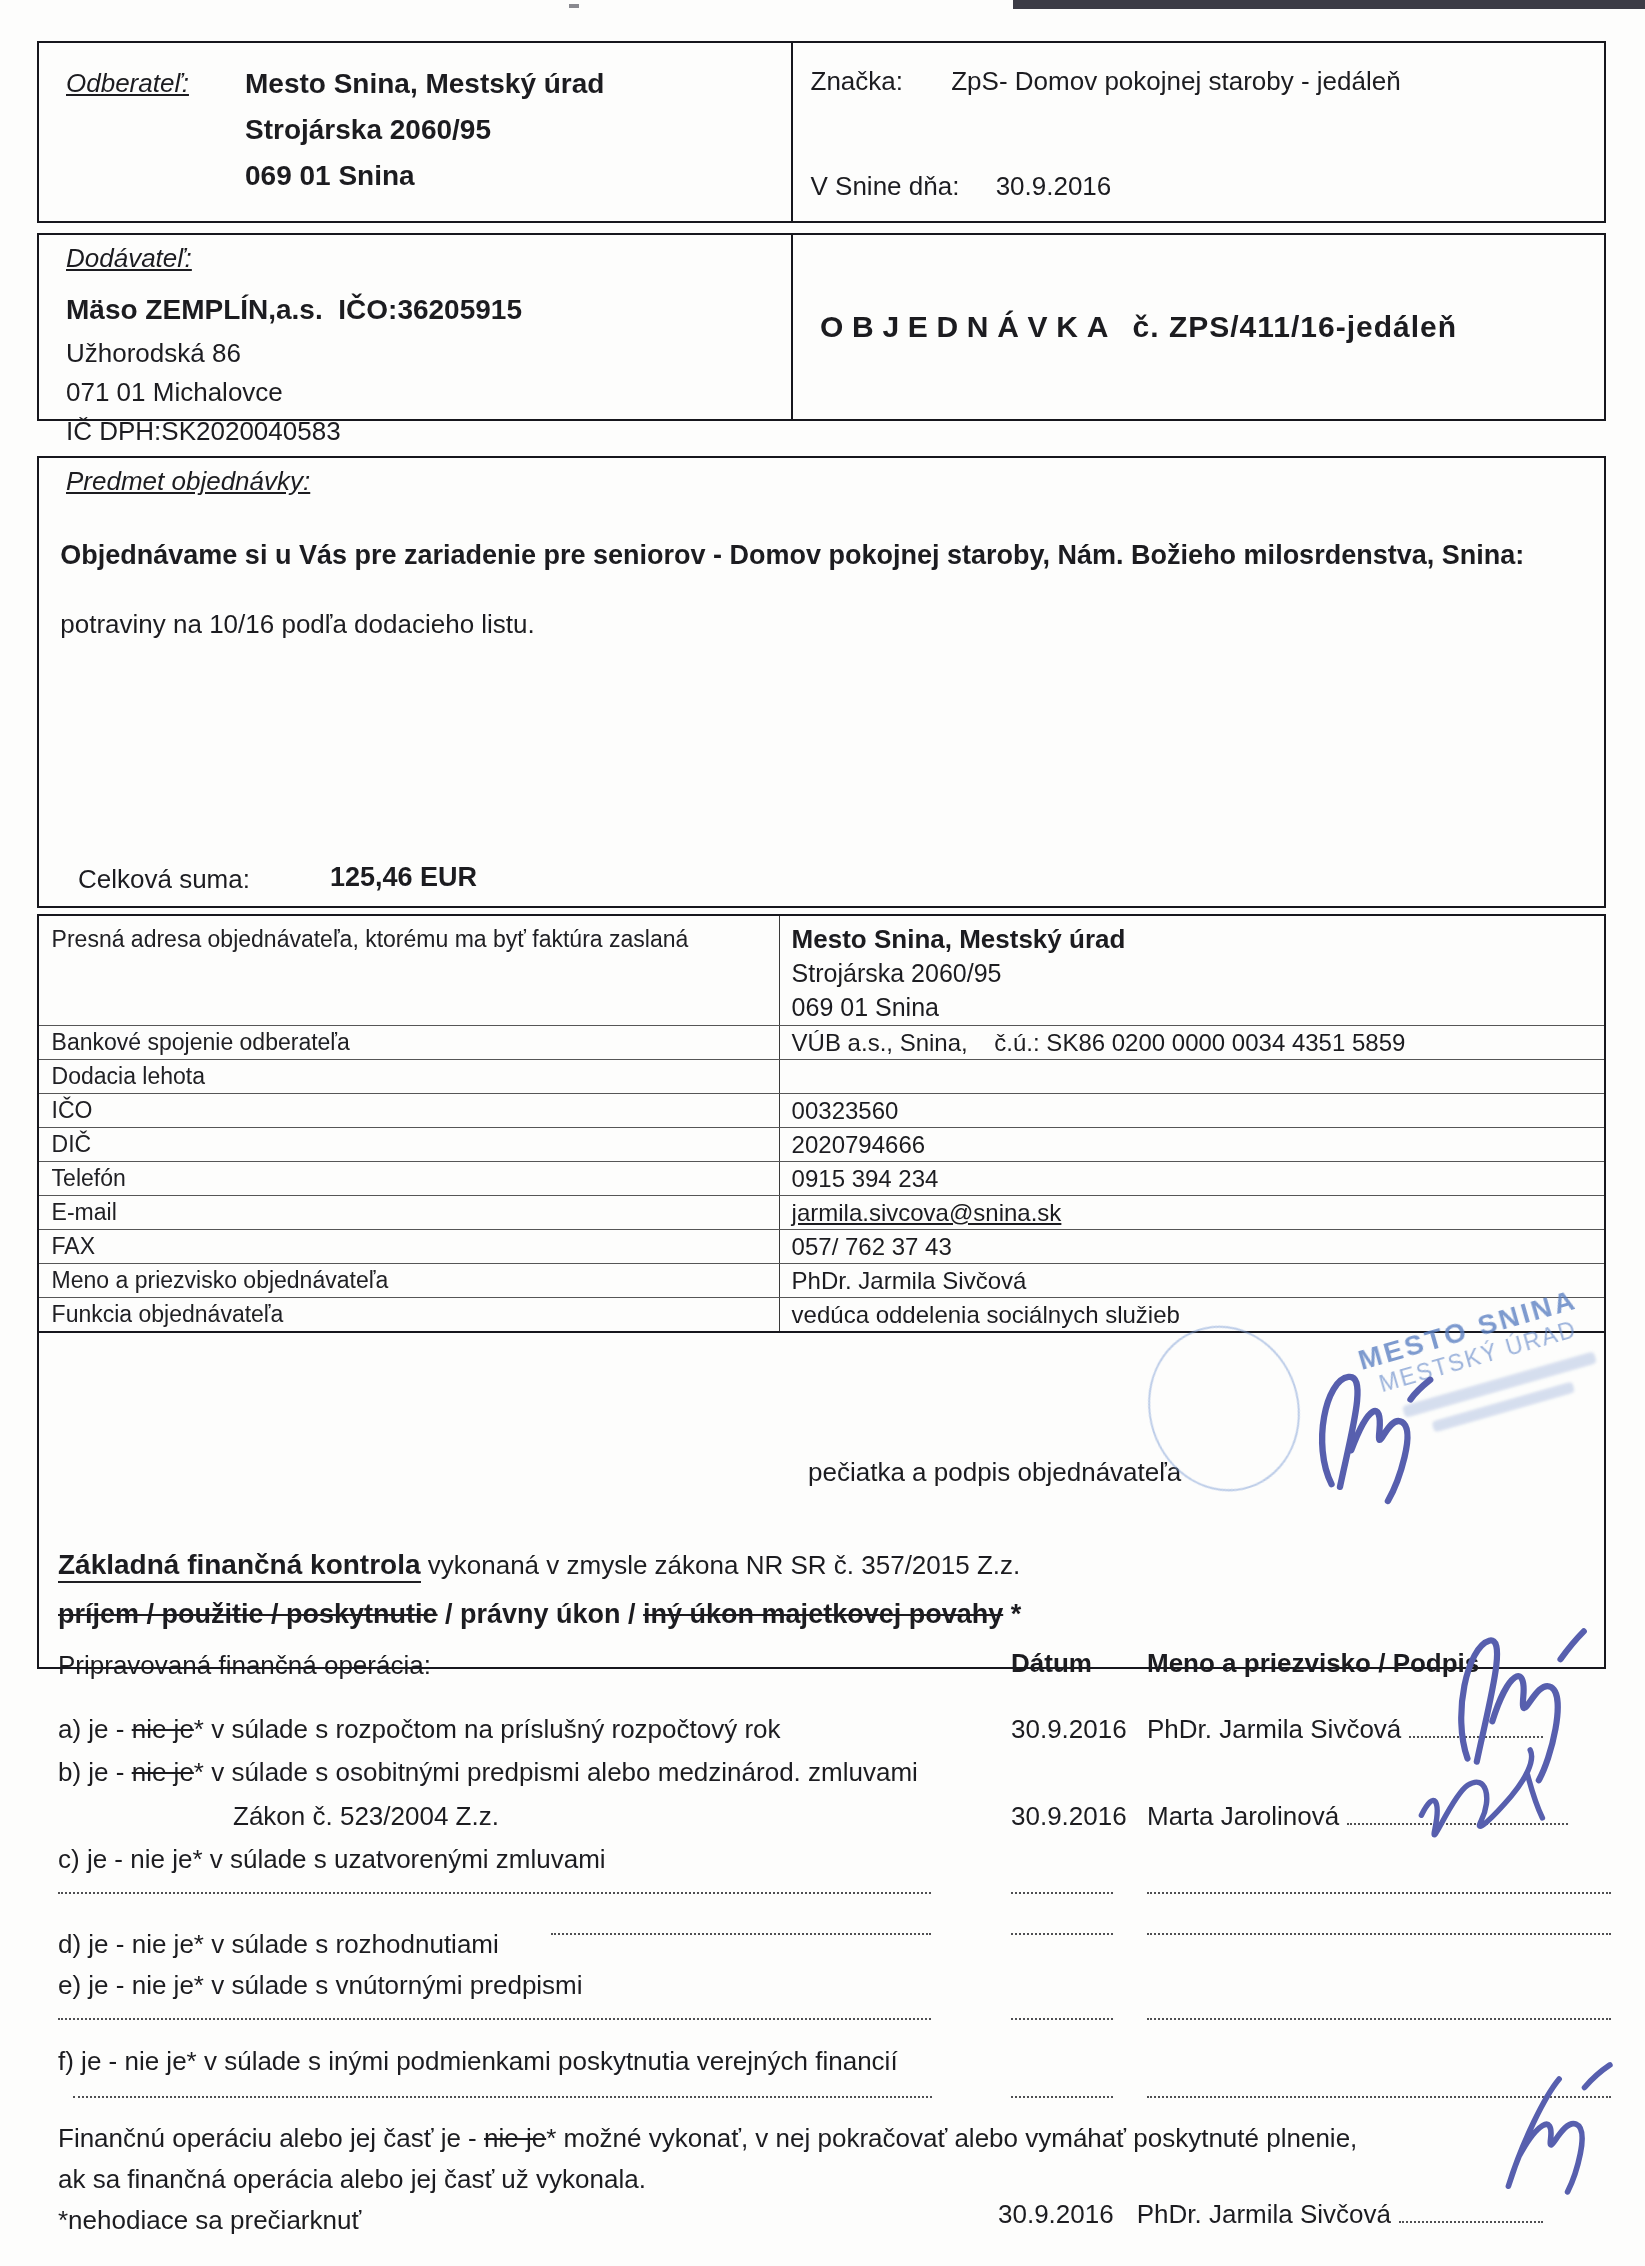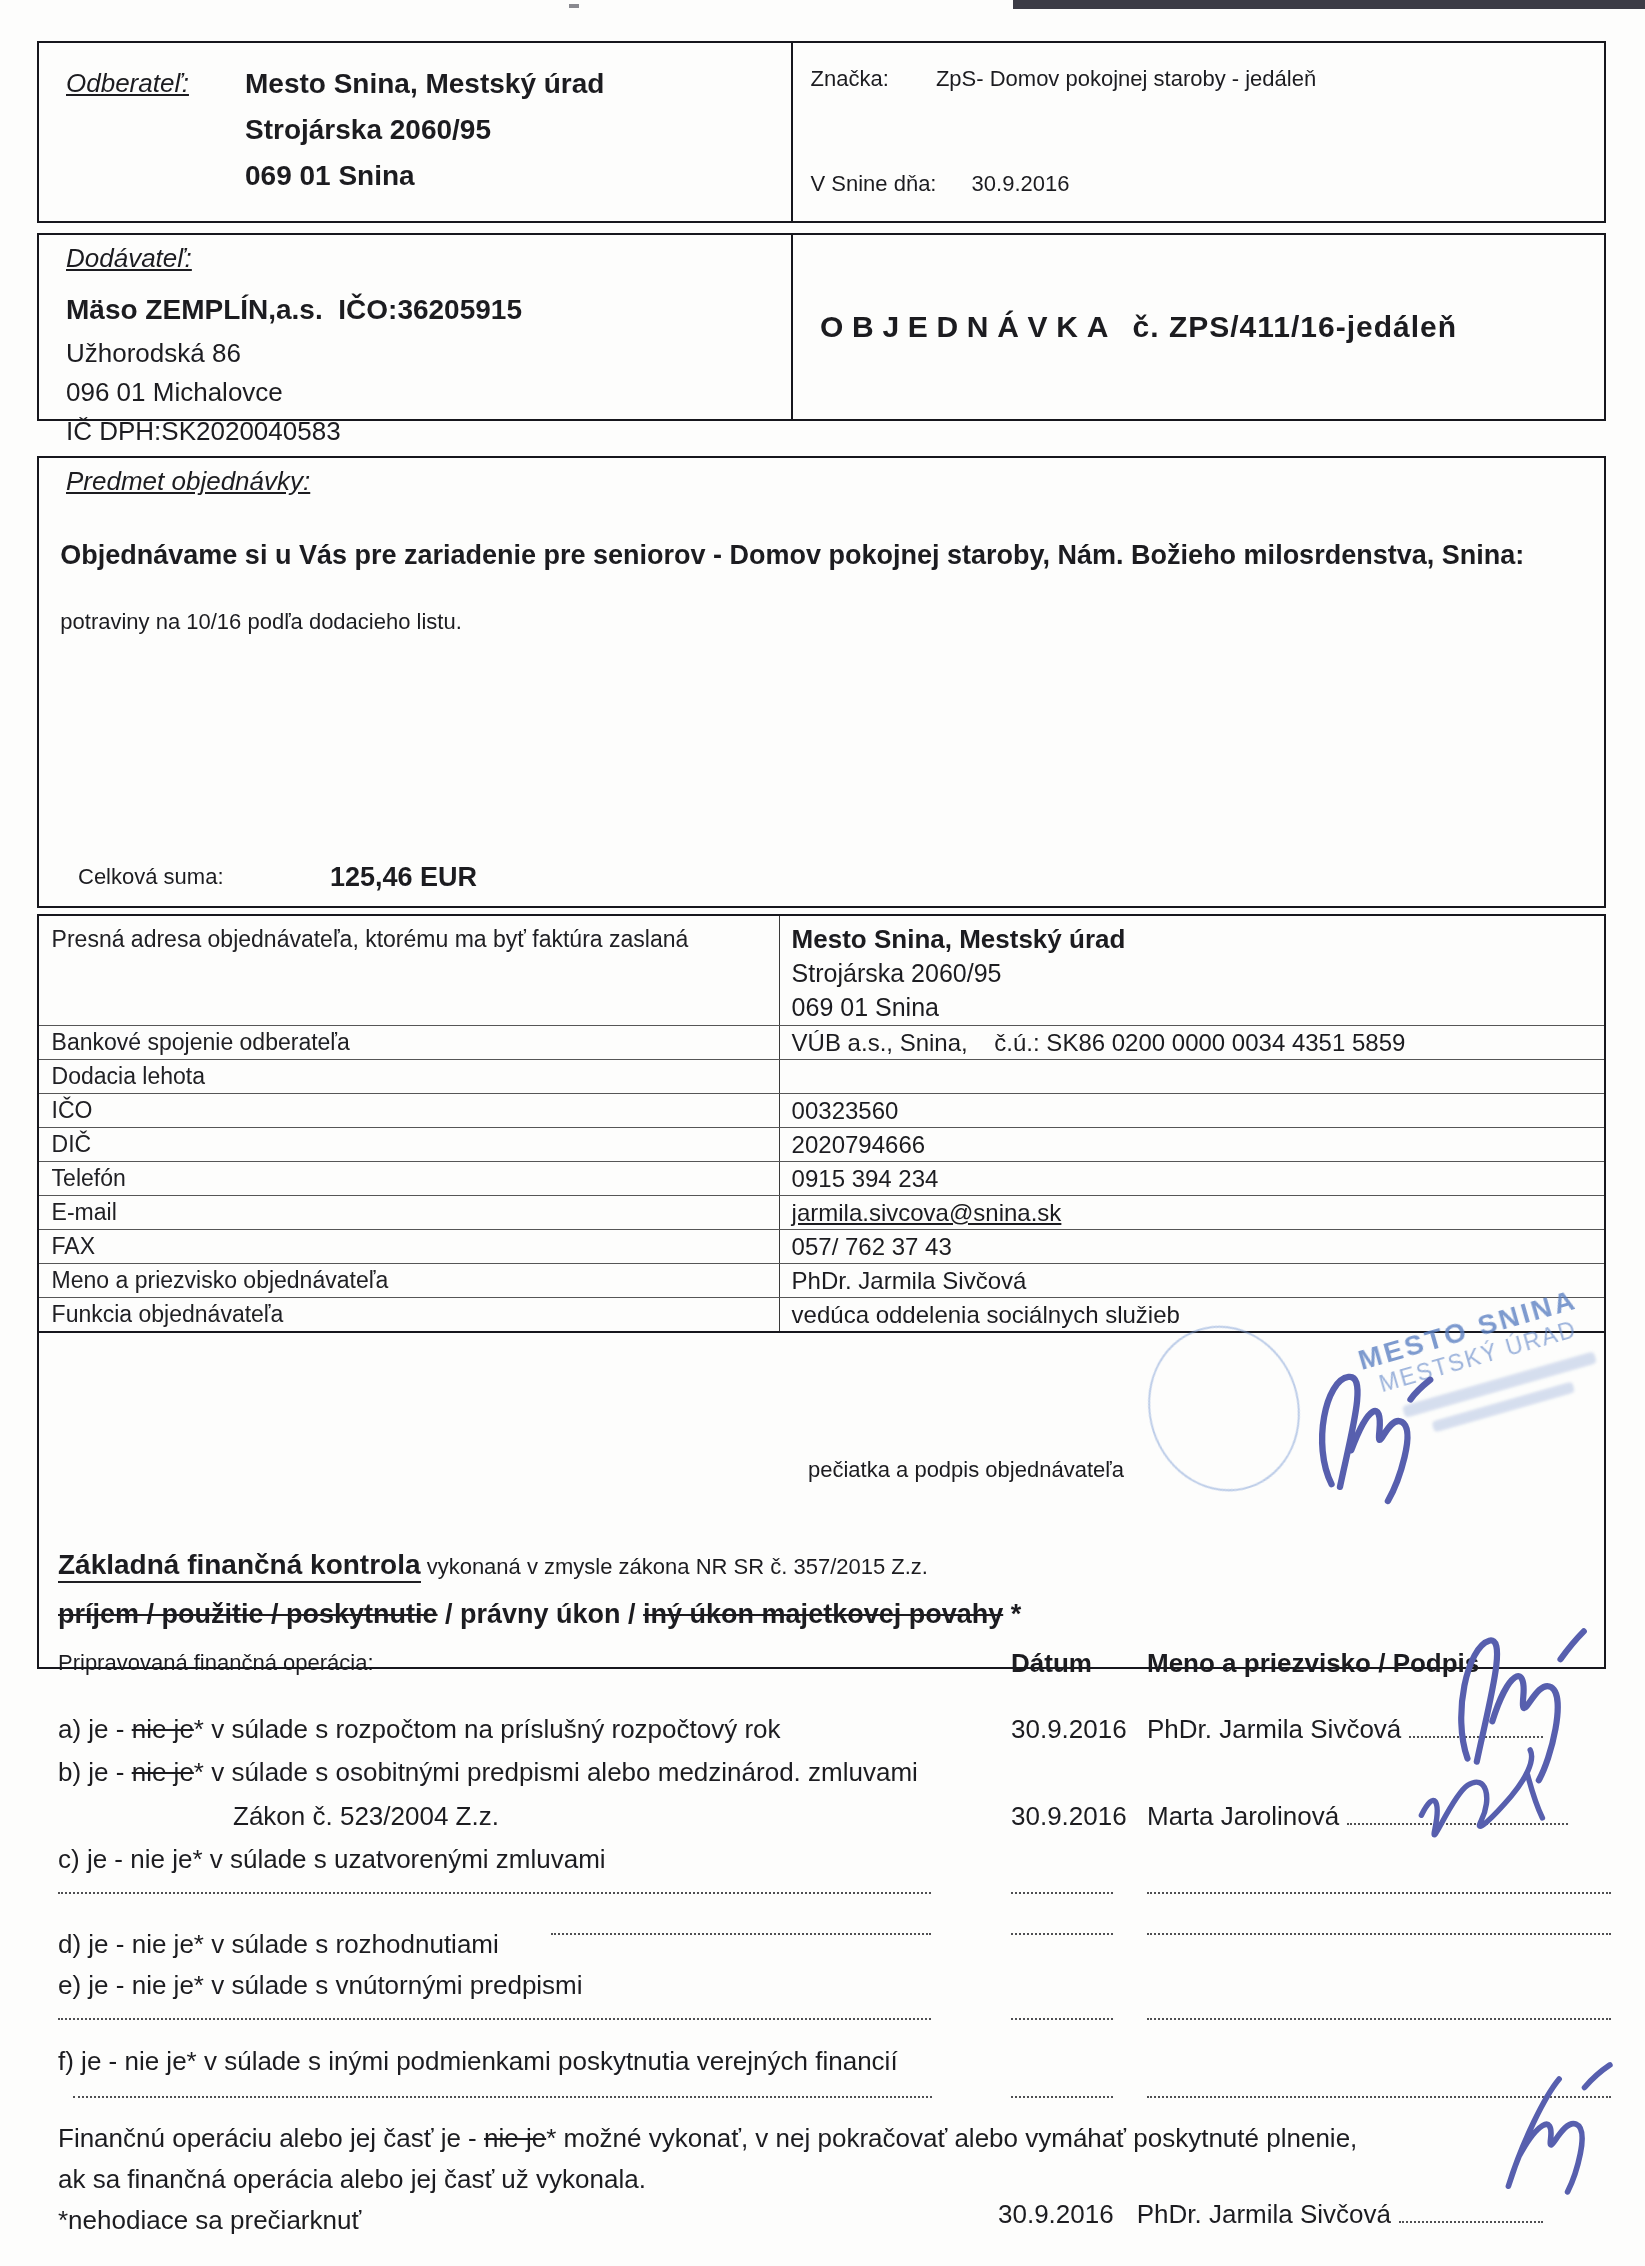--- a/index.html
+++ b/index.html
@@ -13,21 +13,21 @@
   .split{display:flex; height:100%;}
   .colL{width:754px; border-right:2.9px solid #17171d; box-sizing:border-box; position:relative;padding-left:22px;}
   .colR{flex:1; position:relative;}
   .it-u{font-style:italic; text-decoration:underline; font-size:26px;}
   .b{font-weight:bold;}
   .pre{white-space:pre-wrap;}
   .addr-line{font-weight:bold; font-size:28px; line-height:46px;}
   .sup-line{font-size:26px; line-height:42px;}
   .order-word{font-weight:bold; font-size:30px; letter-spacing:8.7px;}
   .order-num{font-weight:bold; font-size:30px; margin-left:15.5px; letter-spacing:1px;}
-  .txt27{font-size:22px;}
+  .txt27{font-size:26px;}
   .txt28b{font-size:27px; font-weight:bold;}
   
   .t-row{display:flex; height:33px; border-top:1px solid #565656; overflow:visible;}
   .t-row-first{display:flex; height:109px;}
   .t-label{width:741px; border-right:1.9px solid #3a3a3a; box-sizing:border-box; padding:1px 9.7px 0 12.6px; font-size:23px; line-height:31px; color:#202024;}
   .t-value{flex:1; padding:1px 5.8px 0 11.6px; font-size:24px; line-height:31px;}
   .u{text-decoration:underline;}
   .stamp-area{position:relative; border-top:2.9px solid #17171d; height:170px; overflow:visible;}
   .stamp-oval{position:absolute; border:2.9px solid rgba(125,158,214,.5); border-radius:50%; transform:rotate(-18deg); filter:blur(0.6px);}
   .stamp-text{position:absolute; transform:rotate(-16deg); transform-origin:left top; filter:blur(0.7px); line-height:29px;}
@@ -77,21 +77,21 @@
       </div>
     </div>
   </div>
 
   <div class="box" style="top:233px; height:188px;">
     <div class="split">
       <div class="colL">
         <div class="abs it-u" style="left:27px; top:7.8px;">Dodávateľ:</div>
         <div class="abs addr-line pre" style="left:27px; top:52px;">Mäso ZEMPLÍN,a.s.  IČO:36205915</div>
         <div class="abs sup-line" style="left:27px; top:97px;">Užhorodská 86</div>
-        <div class="abs sup-line" style="left:27px; top:136px;">096 01 Michalovce</div>
+        <div class="abs sup-line" style="left:27px; top:136px;">071 01 Michalovce</div>
         <div class="abs sup-line" style="left:27px; top:175px;">IČ DPH:SK2020040583</div>
       </div>
       <div class="colR">
         <div class="abs" style="left:27px; top:50%; transform:translateY(-50%); white-space:nowrap;">
           <span class="order-word">OBJEDNÁVKA</span><span class="order-num">č. ZPS/411/16-jedáleň</span>
         </div>
       </div>
     </div>
   </div>
 

